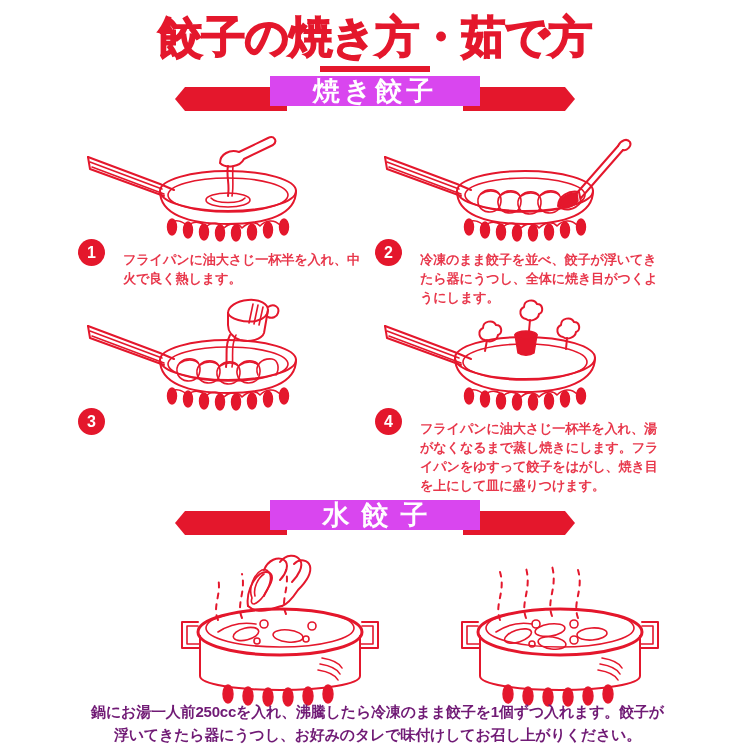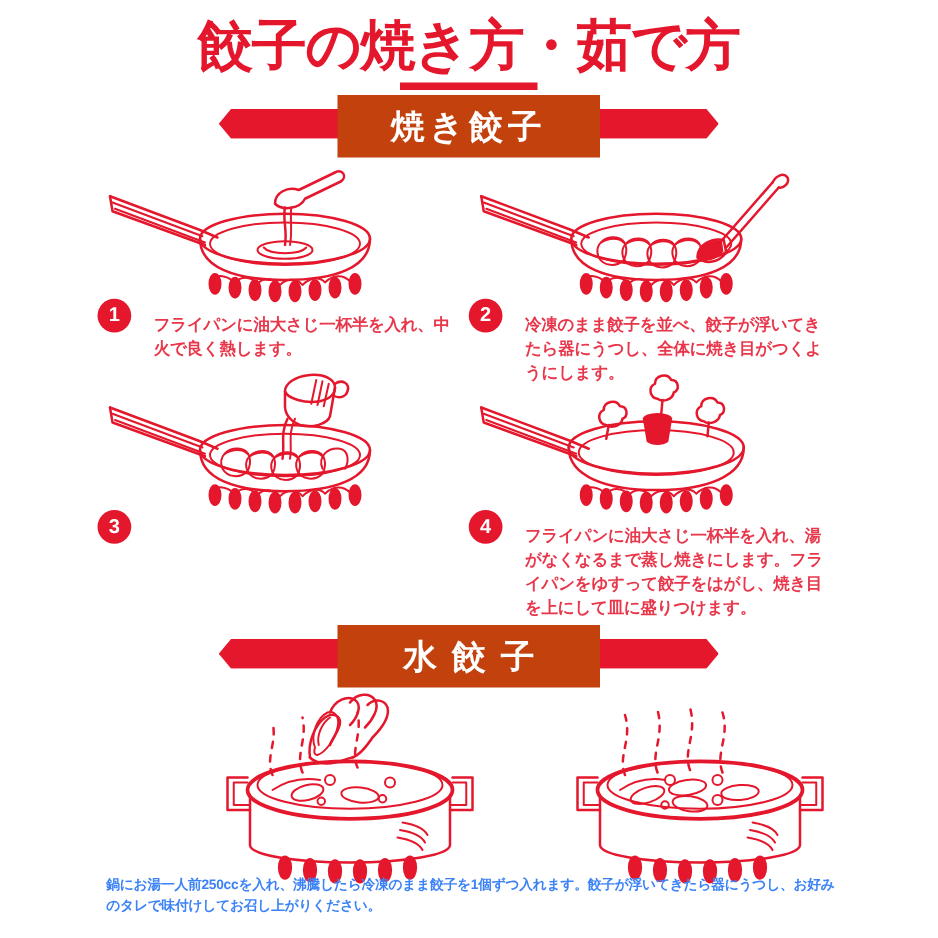--- a/index.html
+++ b/index.html
@@ -9,37 +9,37 @@
     font-family:"Liberation Sans","DejaVu Sans",sans-serif;
     color:#e8253a;
     position:relative;
     overflow:hidden;
   }
   .page{position:relative;width:750px;height:750px;}
 
   
   .title-wrap{position:absolute;left:0;top:14px;width:750px;text-align:center;}
   .main-title{
-    font-size:44px;font-weight:normal;letter-spacing:-1px;
+    font-size:44px;font-weight:bold;letter-spacing:-1px;
     color:#e4172c;line-height:1.05;
     -webkit-text-stroke:1.5px #e4172c;
   }
   .title-underline{
     width:110px;height:6px;background:#e4172c;margin:6px auto 0;
   }
 
   
   .ribbon{position:absolute;left:50%;transform:translateX(-50%);width:400px;height:46px;}
   .ribbon .tail{
     position:absolute;top:11px;height:24px;width:112px;background:#e4172c;
   }
   .ribbon .tail.left{left:0;clip-path:polygon(10px 0,112px 0,112px 24px,10px 24px,0 12px);}
   .ribbon .tail.right{right:0;clip-path:polygon(0 0,102px 0,112px 12px,102px 24px,0 24px);}
   .ribbon .center{
-    position:absolute;left:95px;top:0;width:210px;height:50px;background:#c2410c;
+    position:absolute;left:95px;top:0;width:210px;height:30px;background:#d946ef;
     display:flex;align-items:center;justify-content:center;
   }
   .ribbon .center span{
     color:#fff;font-size:27px;font-weight:600;letter-spacing:4px;
   }
   .ribbon.wide .center span{letter-spacing:12px;padding-left:12px;}
 
   
   .step{position:absolute;width:300px;}
   .step .art{height:110px;position:relative;}
@@ -52,22 +52,22 @@
   }
   .step p{
     margin:12px;font-size:13.2px;line-height:1.45;color:#e8374b;
     font-weight:bold;letter-spacing:-0.2px;
   }
 
   
   .pot{position:absolute;}
   .boil-text{
     position:absolute;left:85px;top:700px;width:585px;
-    font-size:11px;line-height:1.55;font-weight:bold;color:#3b82f6;
-    text-align:left;letter-spacing:-0.2px;
+    font-size:15px;line-height:1.55;font-weight:bold;color:#701a75;
+    text-align:center;letter-spacing:-0.2px;
   }
 
   svg{display:block;overflow:visible;}
   .ln{fill:none;stroke:#e4172c;stroke-width:2;stroke-linecap:round;stroke-linejoin:round;}
   .ln-thin{fill:none;stroke:#e4172c;stroke-width:1.6;stroke-linecap:round;stroke-linejoin:round;}
   .fl{fill:#e4172c;stroke:#e4172c;stroke-width:1.4;}
   .dash{fill:none;stroke:#e4172c;stroke-width:2;stroke-linecap:round;stroke-dasharray:5 6;}
 </style>
 </head>
 <body>

